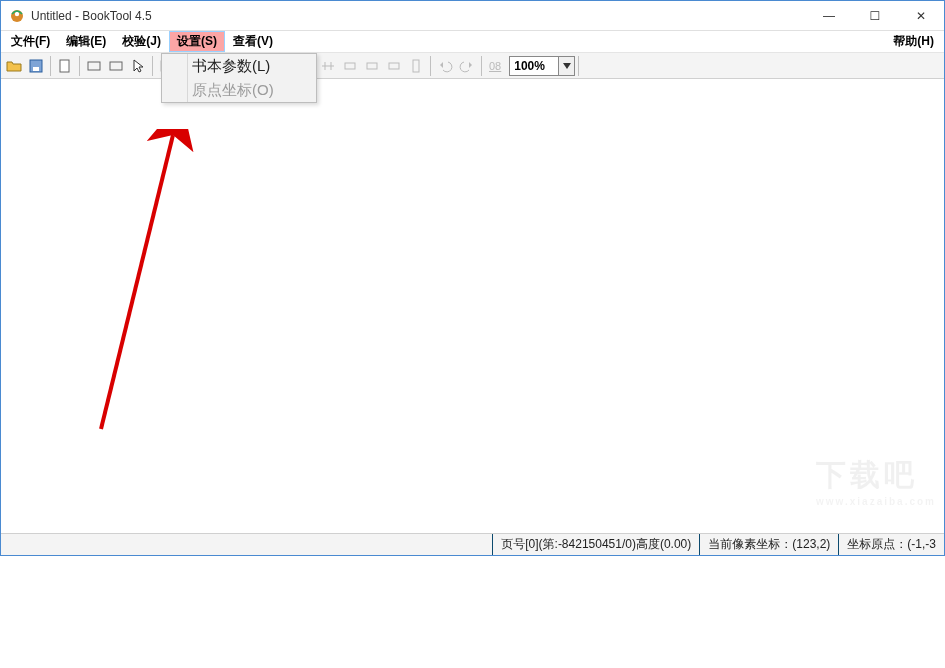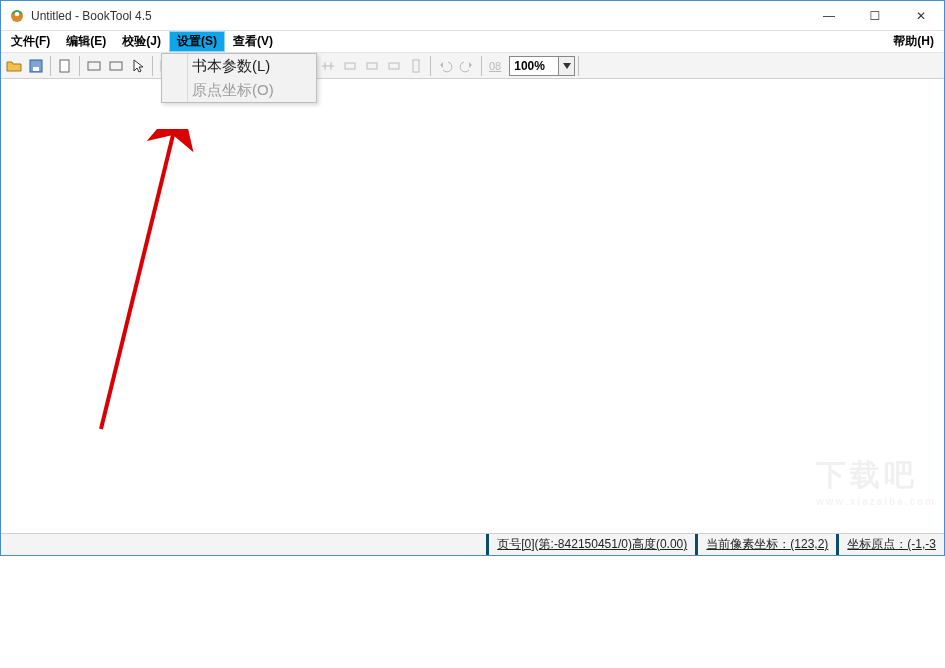--- a/index.html
+++ b/index.html
@@ -9,36 +9,36 @@
   .titlebar { height:30px; background:#fff; display:flex; align-items:center; border-bottom:1px solid #e0e0e0; }
   .titlebar .app-icon { width:16px; height:16px; margin:0 6px 0 8px; }
   .titlebar .title { font-size:12px; color:#333; flex:0 0 auto; }
   .titlebar .spacer { flex:1 1 auto; }
   .titlebar .win-btn { width:46px; height:30px; display:flex; align-items:center; justify-content:center; font-size:12px; color:#333; }
   
   .menubar { height:22px; background:#fff; display:flex; align-items:stretch; font-size:12px; color:#000; padding:0 2px; border-bottom:1px solid #e5e5e5; position:relative; }
   .menubar .menu-left { display:flex; align-items:stretch; }
   .menubar .menu-right { margin-left:auto; display:flex; align-items:stretch; }
   .menu-item { padding:0 8px; display:flex; align-items:center; cursor:default;font-weight:bold; }
-  .menu-item.active { background:#0ea5e9; border:1px solid #99d1ff; padding:1px 7px; }
+  .menu-item.active { background:#fca5a5; border:1px solid #99d1ff; padding:1px 7px; }
   
   .toolbar { height:26px; background:#f4f4f4; border-bottom:1px solid #d0d0d0; display:flex; align-items:center; padding:0 2px; gap:0; font-size:11px; color:#555; position:relative; }
   .tb-btn { width:22px; height:22px; display:flex; align-items:center; justify-content:center; border:1px solid transparent; }
   .tb-sep { width:1px; height:20px; background:#c0c0c0; margin:0 3px; }
   .tb-disabled { color:#bbb;text-decoration:underline; }
   .zoom-box { display:flex; align-items:center; height:20px; margin-left:4px; }
   .zoom-input { width:50px; height:20px; border:1px solid #888; font-size:12px; font-weight:bold; text-align:left; padding:0 4px; background:#fff; }
   .zoom-drop { width:16px; height:20px; border:1px solid #888; border-left:none; display:flex; align-items:center; justify-content:center; background:#f0f0f0; }
   .sq-icon { width:16px; height:16px; }
   
   .canvas { flex:1 1 auto; background:#fff; position:relative; }
   
   .statusbar { height:22px; background:#f4f4f4; border-top:1px solid #d0d0d0; display:flex; align-items:center; font-size:12px; color:#222; }
   .status-spacer { flex:1 1 auto; }
-  .status-cell { padding:0 8px; height:100%; display:flex; align-items:center; border-left:3px solid #0c4a6e; min-width:100px;text-decoration:underline; }
+  .status-cell { padding:0 8px; height:100%; display:flex; align-items:center; border-left:1px solid #0c4a6e; min-width:100px; }
   
   .dropdown { position:absolute; top:22px; left:160px; width:156px; background:#f2f2f2; border:1px solid #bdbdbd; box-shadow:2px 2px 4px rgba(0,0,0,0.15); z-index:20; }
   .dropdown .dd-item { height:24px; display:flex; align-items:center; padding-left:30px; font-size:15px; color:#222; }
   .dropdown .dd-item.disabled { color:#9b9b9b; }
   .dropdown .dd-gutter { position:absolute; left:25px; top:0; bottom:0; width:1px; background:#d8d8d8; }
   
   .arrow-svg { position:absolute; left:80px; top:50px; z-index:15; pointer-events:none; }
   
   .watermark { position:absolute; right:8px; bottom:26px; font-size:30px; font-weight:bold; color:rgba(0,0,0,0.06); letter-spacing:4px; pointer-events:none; z-index:5; }
   .watermark small { display:block; font-size:10px; letter-spacing:2px; text-align:right; color:rgba(0,0,0,0.05); }

